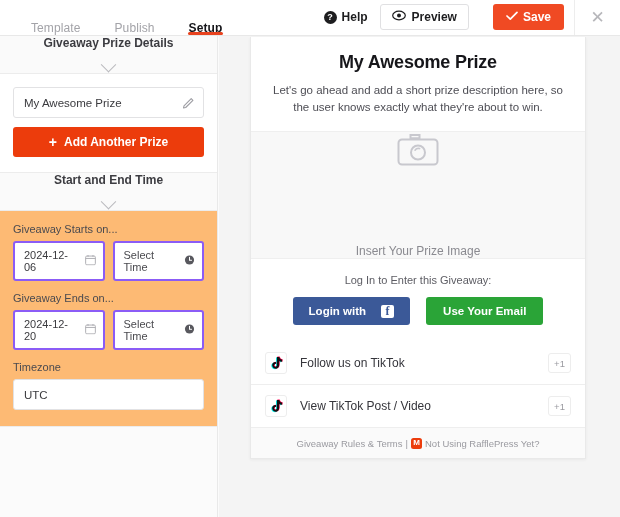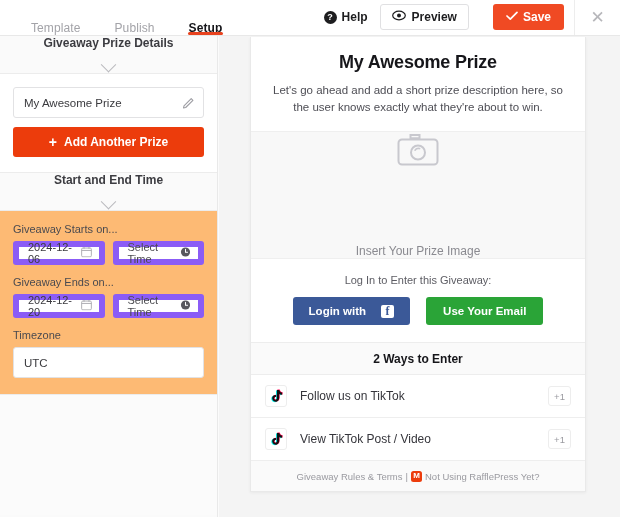--- a/index.html
+++ b/index.html
@@ -140,22 +140,22 @@
     background: #fdba74;
     padding: 12px 13px 16px 13px;
     border-bottom: 1px solid #ececec;
   }
   .field-label {
     font-size: 11px; color: #4a4a4f; margin-bottom: 6px;
   }
   .row { display: flex; gap: 8px; margin-bottom: 11px; }
   .ctl {
     position: relative;
-    height: 24px; flex: 1;
-    border: 6px solid #8b5cf6; border-radius: 3px;
+    height: 40px; flex: 1;
+    border: 2px solid #8b5cf6; border-radius: 3px;
     background: #fff;
     display: flex; align-items: center;
     padding: 0 24px 0 9px;
     font-size: 11px; color: #3a3a3e;
   }
   .ctl .trail { position: absolute; right: 7px; top: 50%; transform: translateY(-50%); }
   .ctl.placeholder { color: #4a4a4f; }
   .tz-input {
     height: 31px;
     border: 1px solid #e2e2e4; border-radius: 3px;
@@ -446,23 +446,20 @@
           <div class="fb-btn">
             <span>Login with</span>
             <span class="fb-glyph">f</span>
           </div>
           <div class="email-btn">
             <span>Use Your Email</span>
           </div>
         </div>
       </div>
 
-      <div class="ways-bar">
-        <span>2 Ways to Enter</span>
-      </div>
 
       <div class="entry-row">
         <span class="tt-icon">
           <svg width="13" height="14" viewBox="0 0 13 14">
             <path d="M9.2 0.9 c0.4 1.6 1.4 2.5 2.9 2.7 v2.1 c-1.1 0.05 -2.1 -0.3 -2.95 -0.95 v4.2 c0 2.6 -2.3 4.3 -4.5 3.6 c-1.6 -0.5 -2.6 -2 -2.45 -3.7 c0.15 -1.8 1.8 -3.1 3.7 -2.9 v2.1 c-0.95 -0.25 -1.85 0.45 -1.8 1.4 c0.05 0.85 0.85 1.45 1.7 1.25 c0.65 -0.15 1.1 -0.75 1.1 -1.45 V0.9 z" fill="#00f2ea" transform="translate(-0.9,0.5)"></path>
             <path d="M9.2 0.9 c0.4 1.6 1.4 2.5 2.9 2.7 v2.1 c-1.1 0.05 -2.1 -0.3 -2.95 -0.95 v4.2 c0 2.6 -2.3 4.3 -4.5 3.6 c-1.6 -0.5 -2.6 -2 -2.45 -3.7 c0.15 -1.8 1.8 -3.1 3.7 -2.9 v2.1 c-0.95 -0.25 -1.85 0.45 -1.8 1.4 c0.05 0.85 0.85 1.45 1.7 1.25 c0.65 -0.15 1.1 -0.75 1.1 -1.45 V0.9 z" fill="#ff0050" transform="translate(0.5,-0.3)"></path>
             <path d="M9.2 0.9 c0.4 1.6 1.4 2.5 2.9 2.7 v2.1 c-1.1 0.05 -2.1 -0.3 -2.95 -0.95 v4.2 c0 2.6 -2.3 4.3 -4.5 3.6 c-1.6 -0.5 -2.6 -2 -2.45 -3.7 c0.15 -1.8 1.8 -3.1 3.7 -2.9 v2.1 c-0.95 -0.25 -1.85 0.45 -1.8 1.4 c0.05 0.85 0.85 1.45 1.7 1.25 c0.65 -0.15 1.1 -0.75 1.1 -1.45 V0.9 z" fill="#111111"></path>
           </svg>
         </span>
         <span class="entry-label">Follow us on TikTok</span>

